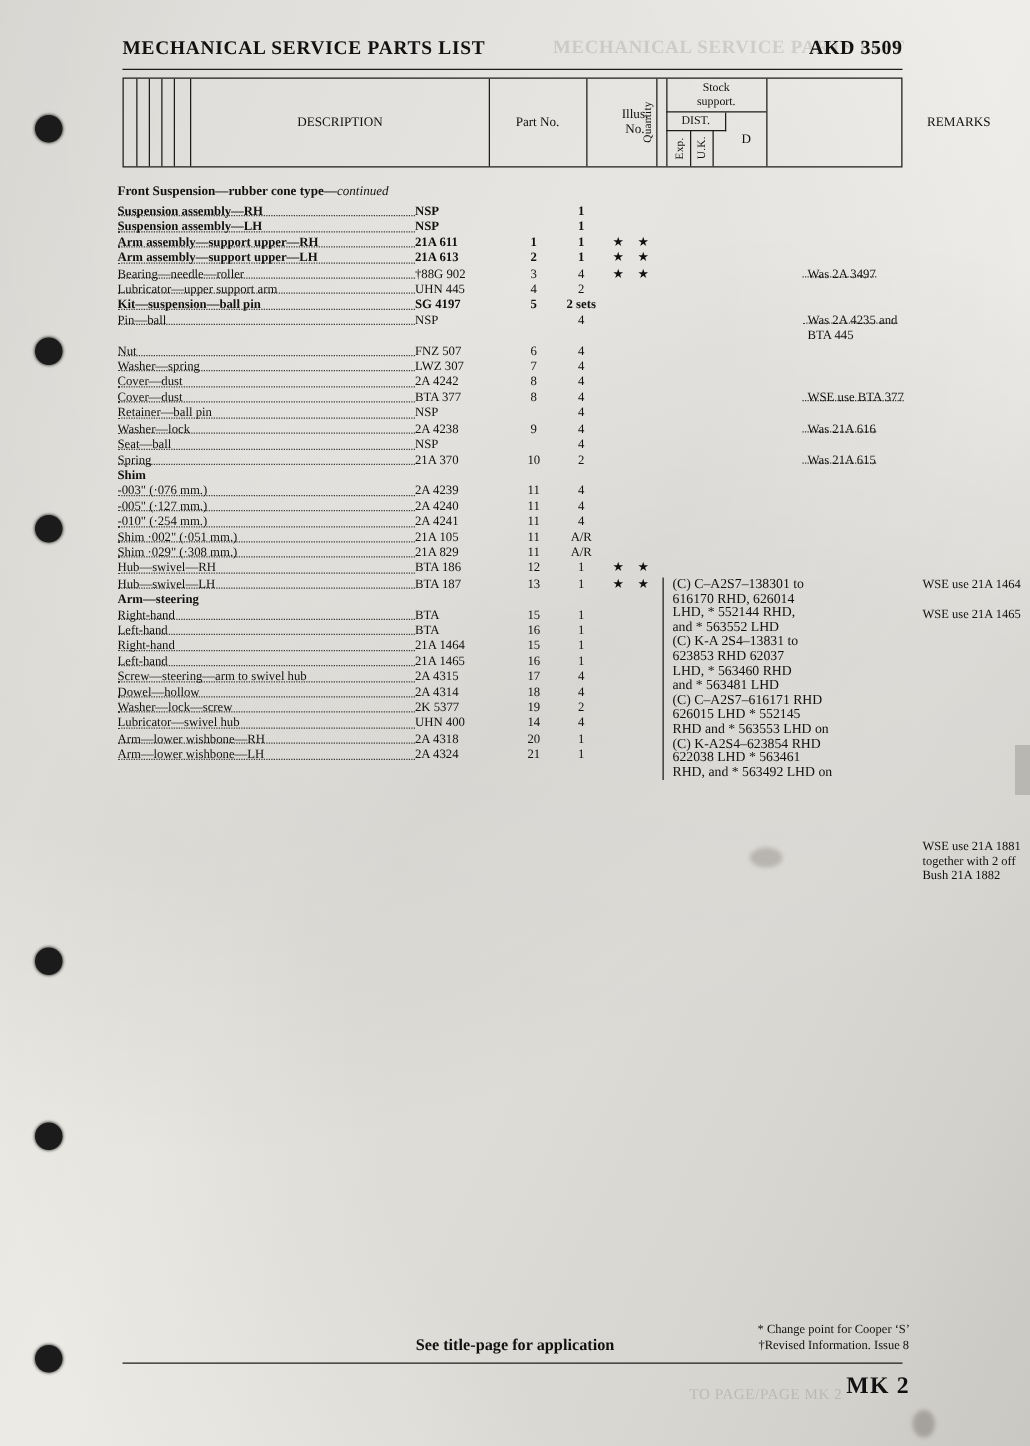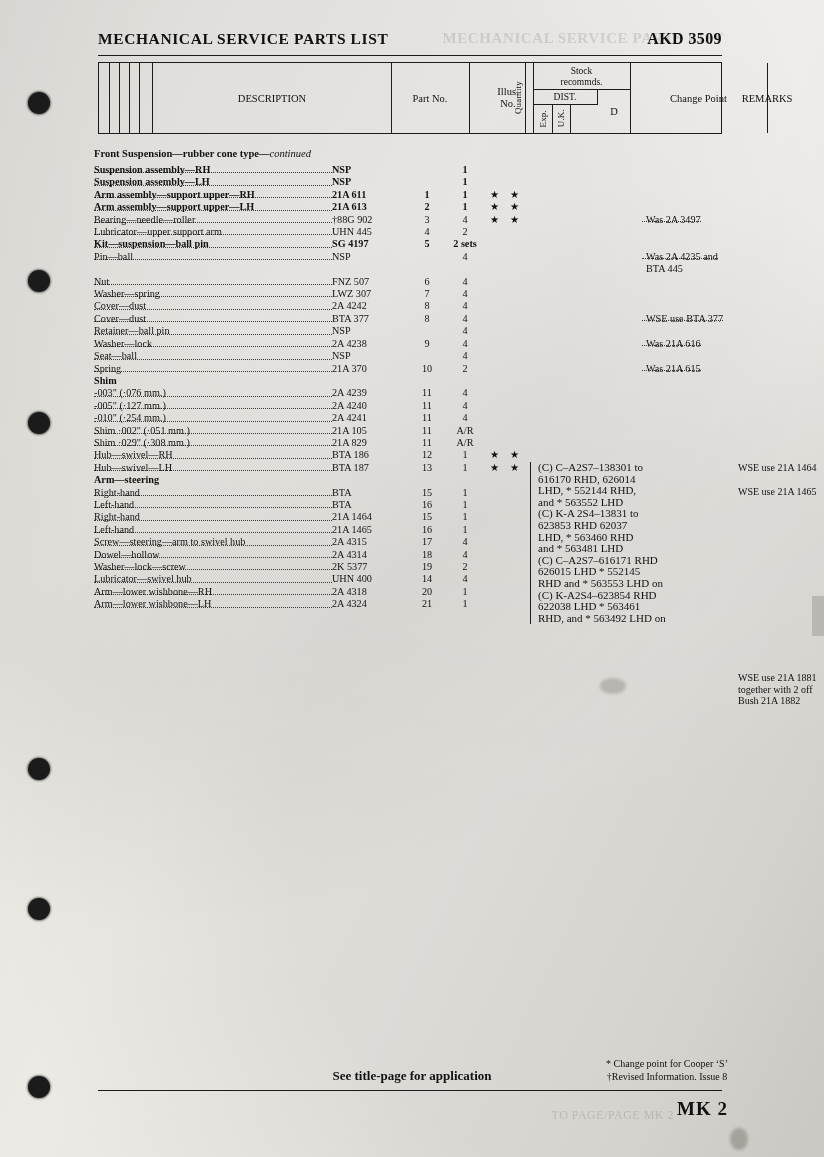--- a/index.html
+++ b/index.html
@@ -197,38 +197,37 @@
     <div class="cell" style="left:292px;width:78px">Part No.</div>
     <div class="cell" style="left:54px;width:238px">DESCRIPTION</div>
     <div class="cell" style="left:392px;width:34px;flex-direction:column;line-height:12px">
       <span>Illus.</span>
       <span>No.</span>
     </div>
     <div class="cell" style="left:404px;width:30px">
       <span class="vert">Quantity</span>
     </div>
 
-    <div class="stockwrap" style="left:434px;width:98px">
+    <div class="stockwrap" style="left:434px;width:81px">
       <div class="stocktitle">
         <div>Stock</div>
-        <div>recommds.</div>
+        <div>support.</div>
       </div>
       <div class="distrow">
         <div class="distlabel">DIST.</div>
         <div class="expcell">
             <span class="vert">Exp.</span>
           </div>
         <div class="ukcell">
             <span class="vert">U.K.</span>
           </div>
         <div class="dcell">D</div>
       </div>
     </div>
 
-    <div class="cell" style="left:531px;width:137px">Change Point</div>
     <div class="cell last" style="left:668px;right:0">REMARKS</div>
   </div>
 
   <div class="sect">
     <div class="secttitle">
       <span>Front Suspension—rubber cone type—</span><em>continued</em>
     </div>
     <table class="parts">
       <tbody id="rows-body">
           <tr>

